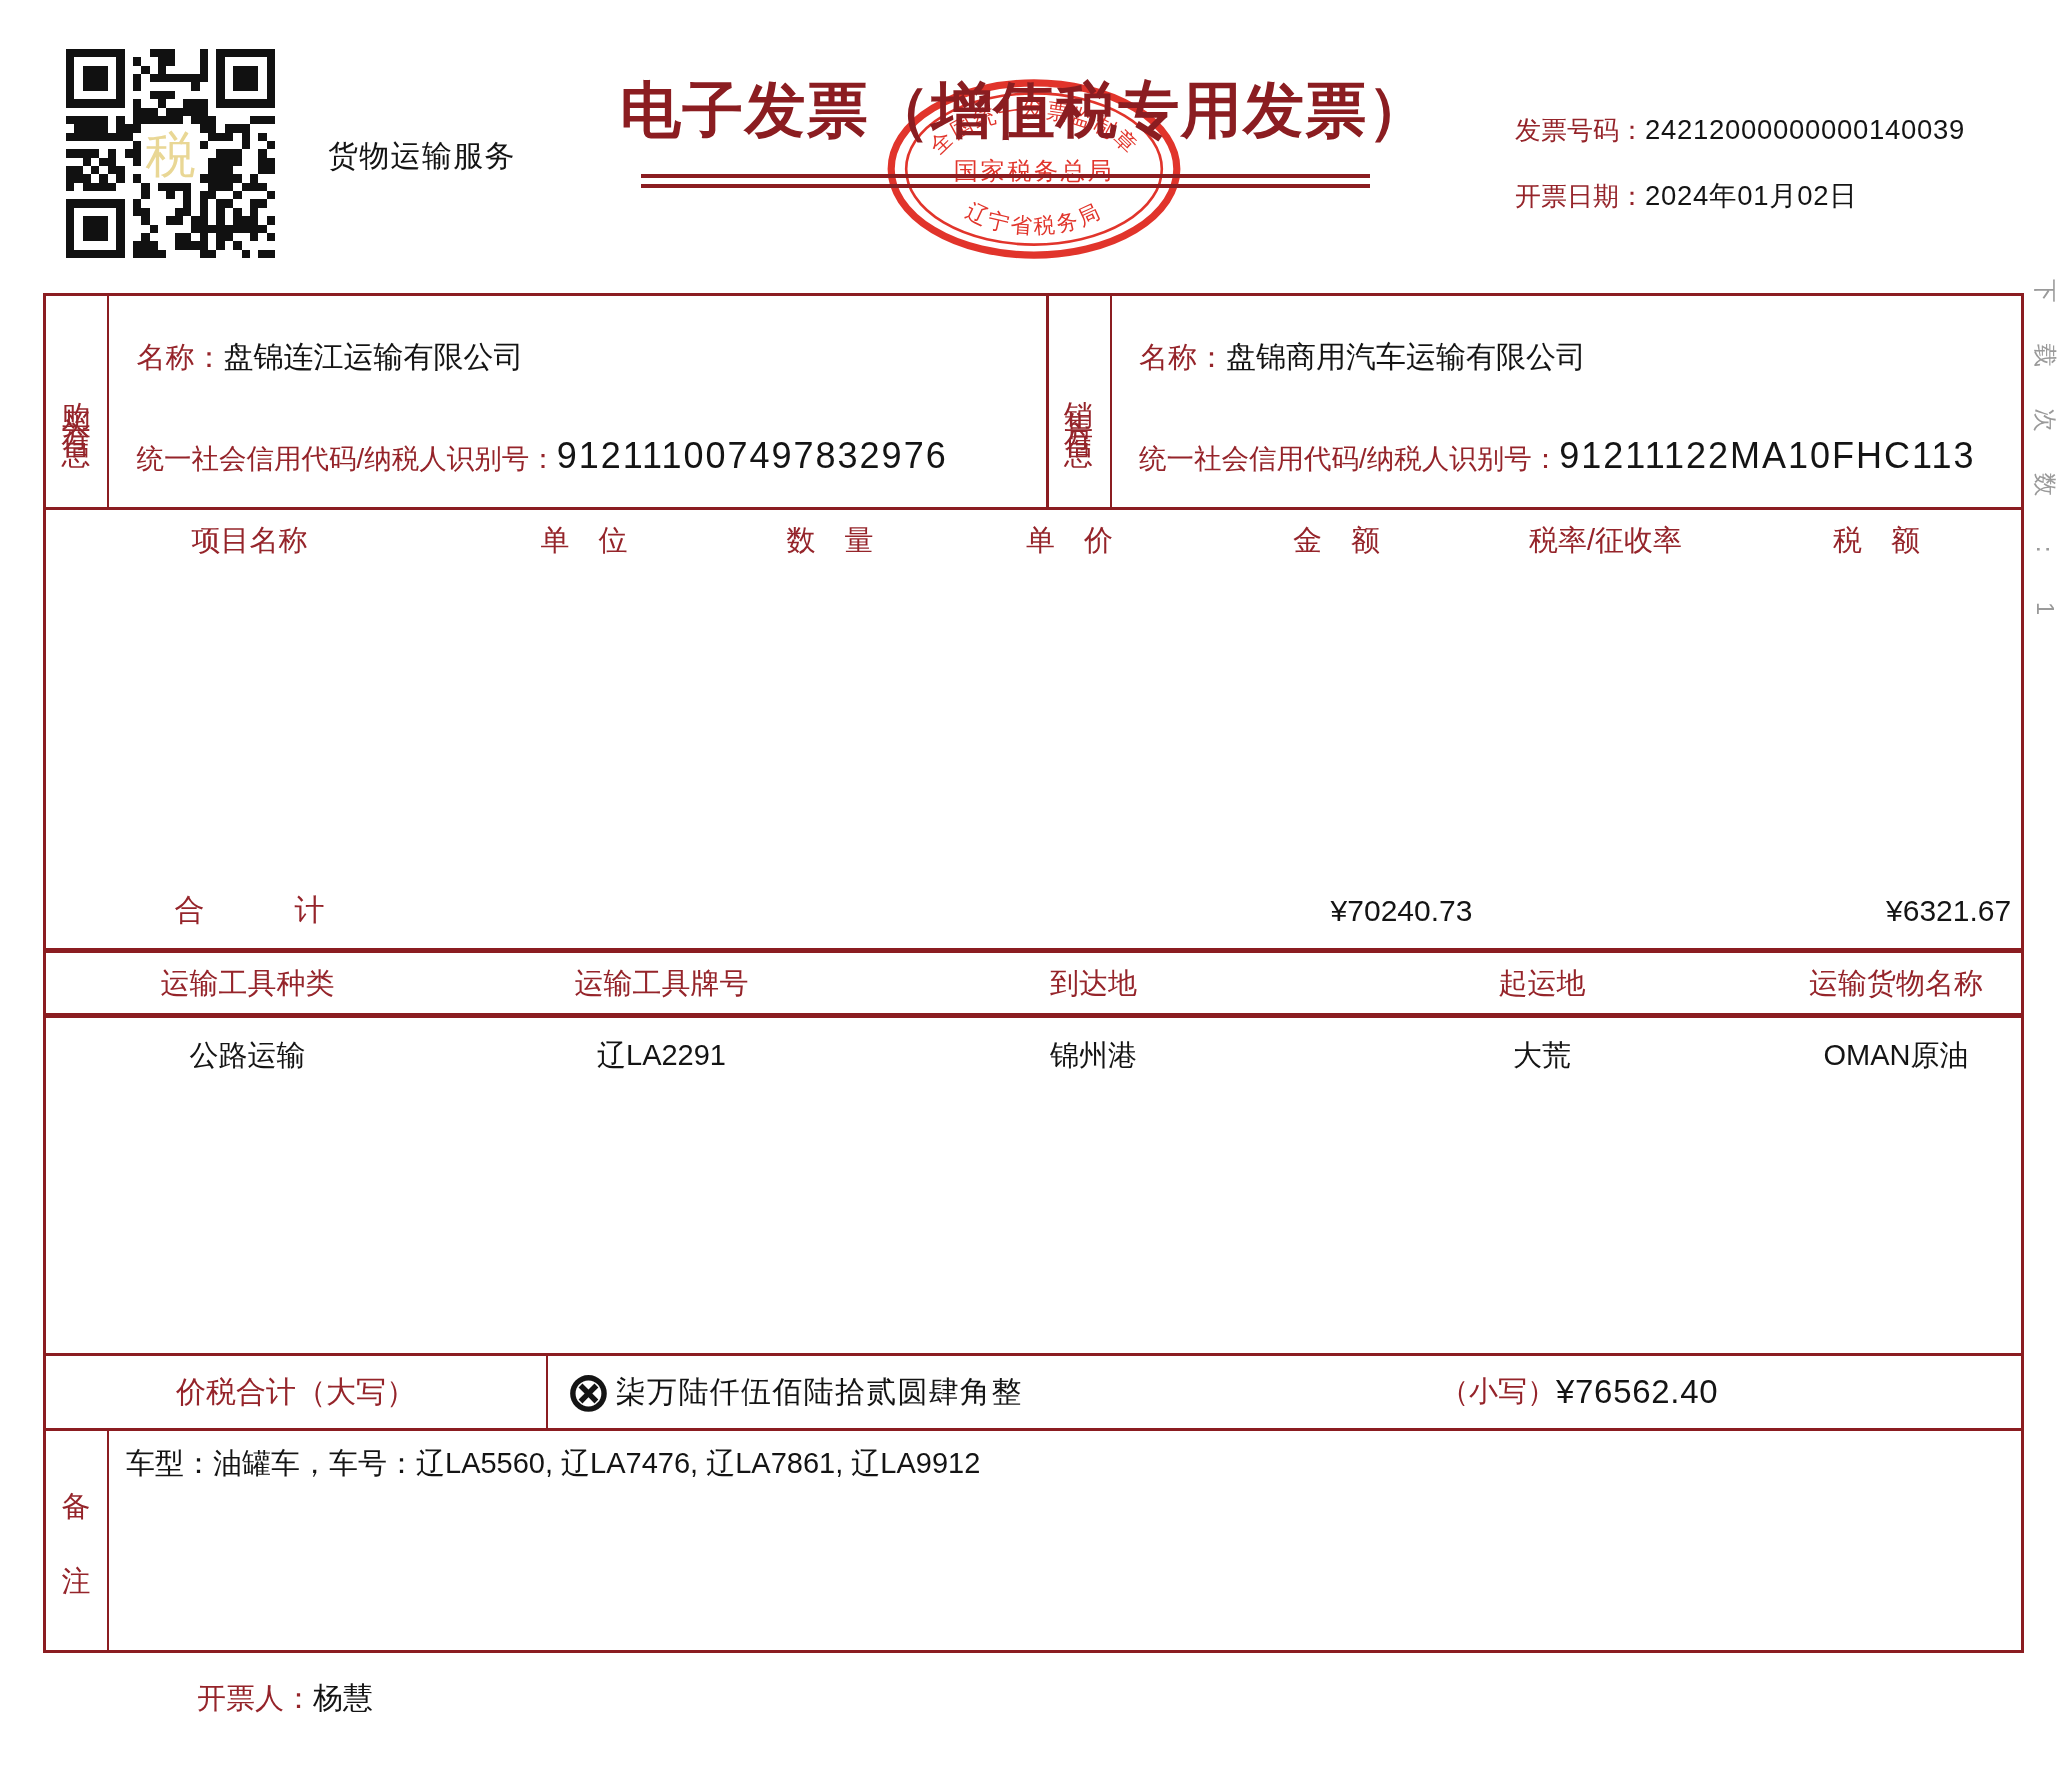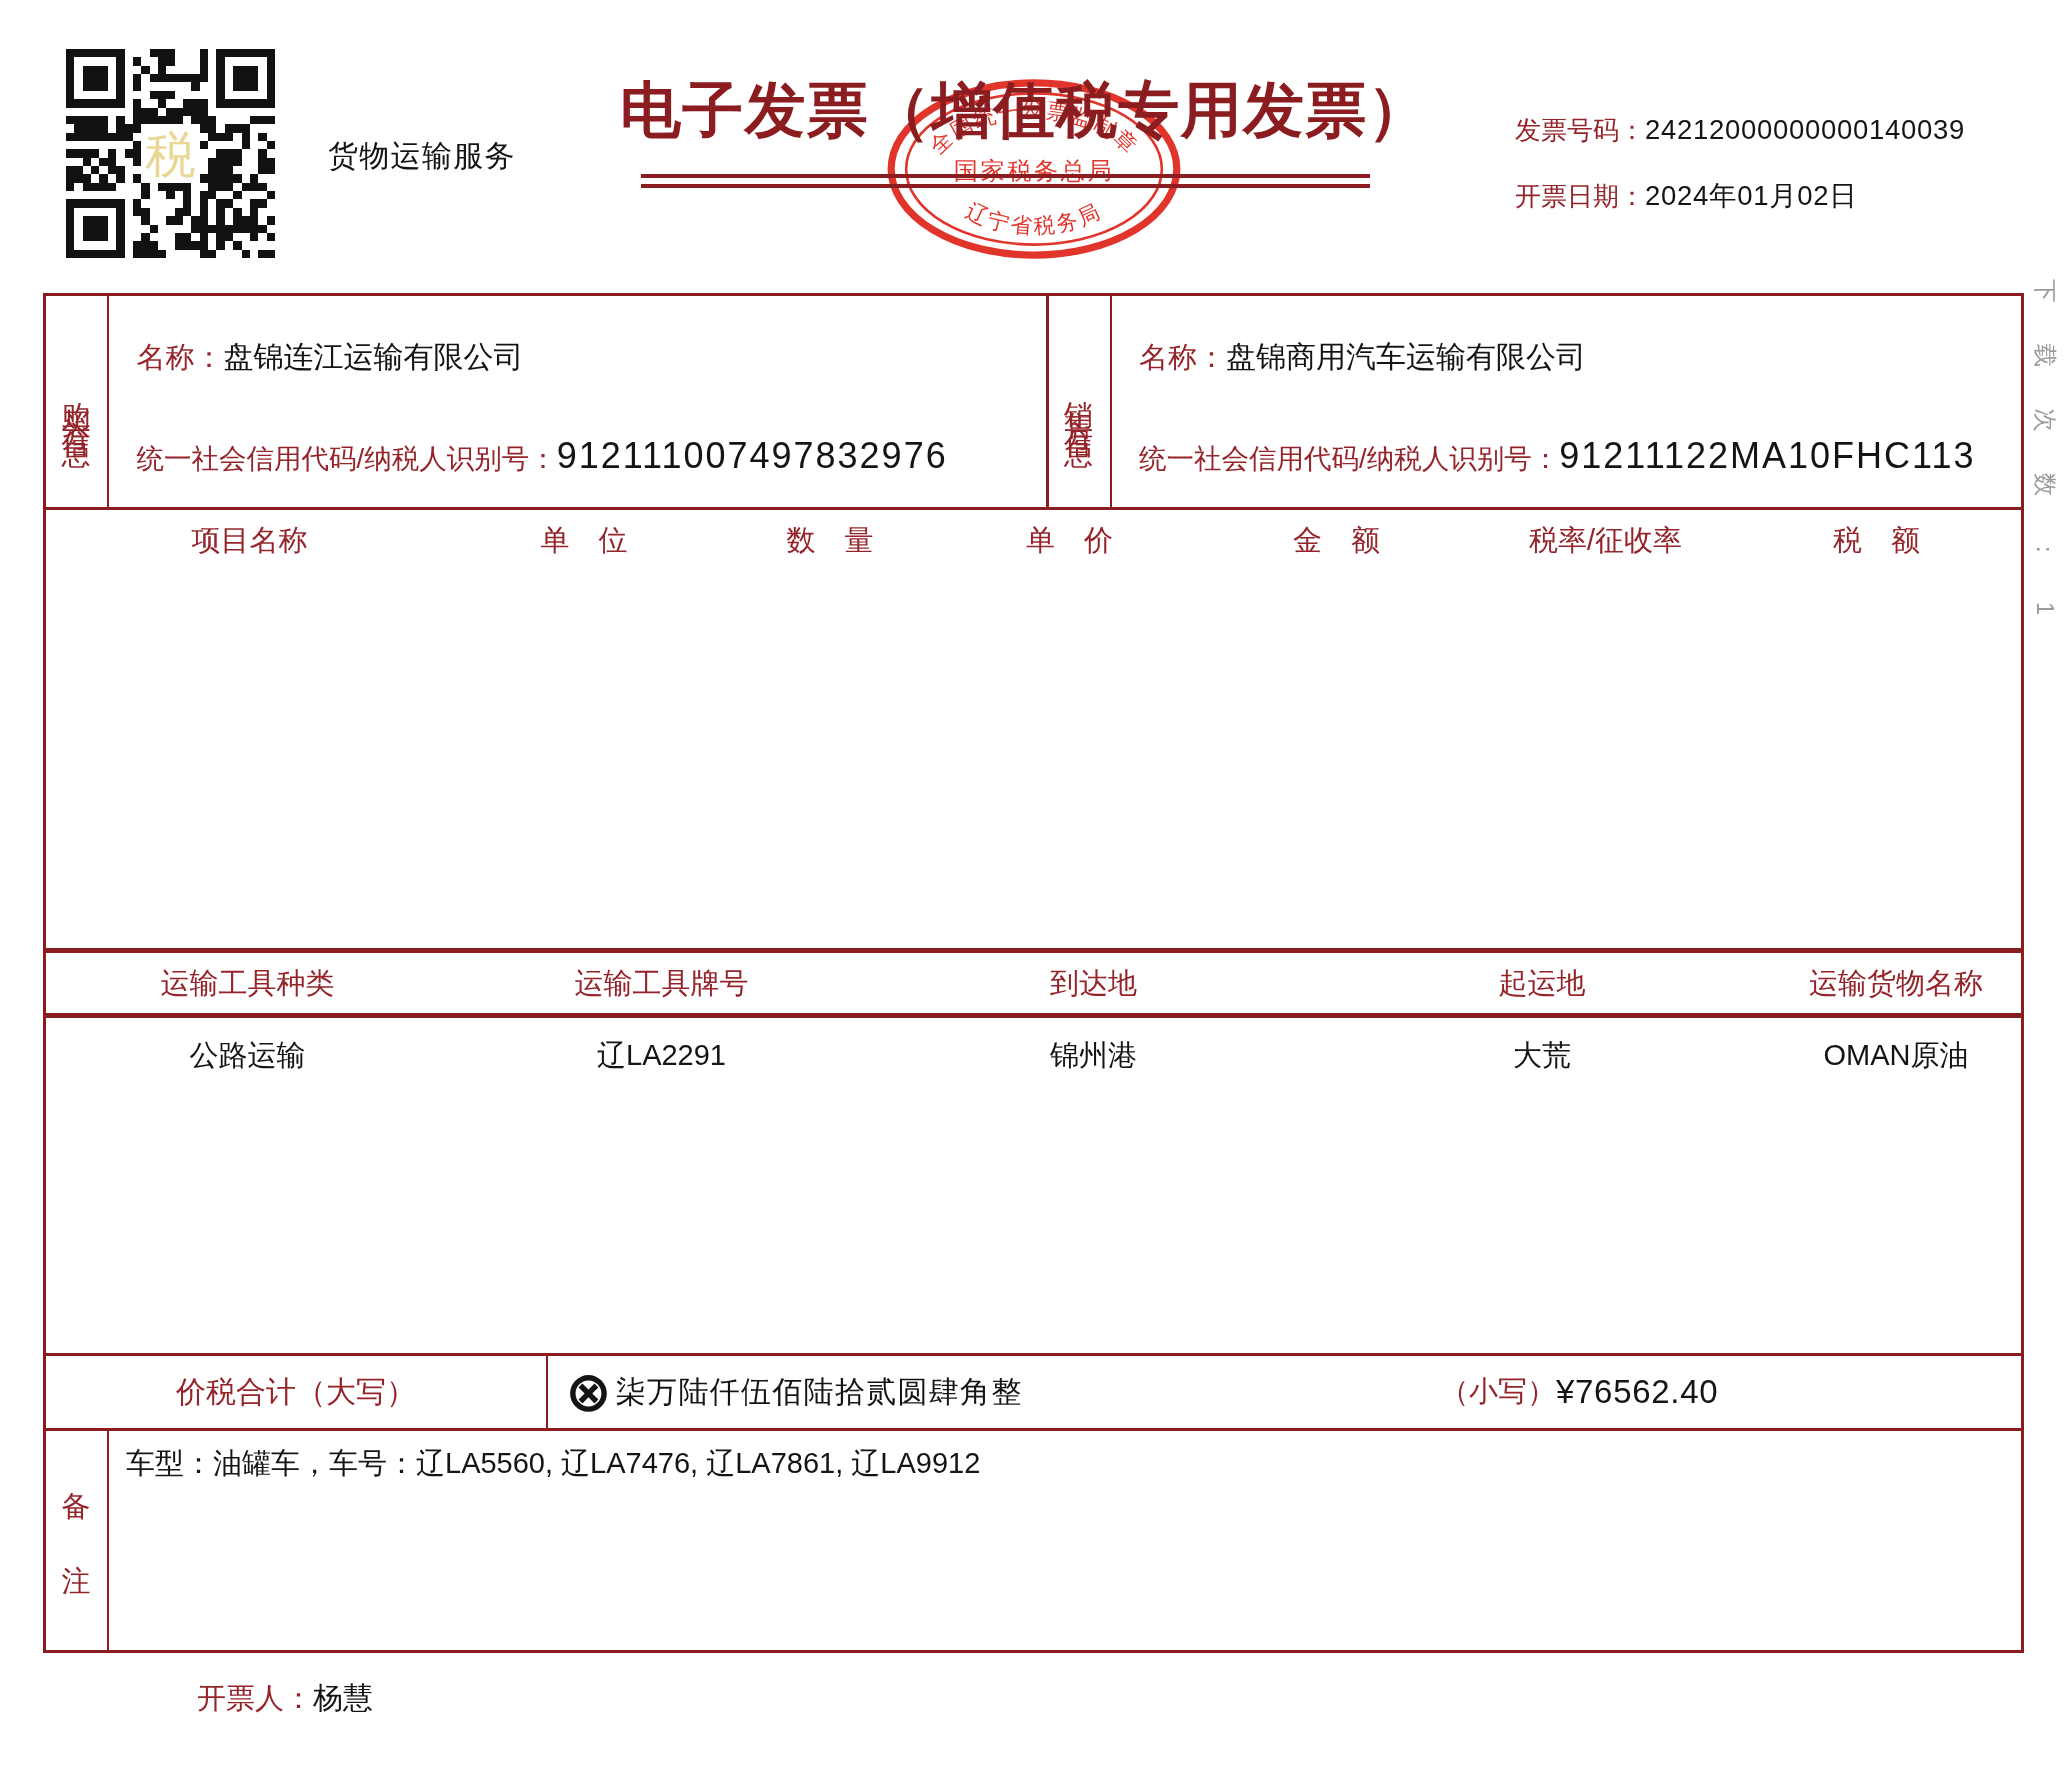--- a/index.html
+++ b/index.html
@@ -398,20 +398,29 @@
     <div class="igrid items-header">
       <span>项目名称</span>
       <span>单　位</span>
       <span>数　量</span>
       <span>单　价</span>
       <span>金　额</span>
       <span>税率/征收率</span>
       <span>税　额</span>
     </div>
     <div class="items-spacer"></div>
+    <div class="igrid total-row">
+      <span class="tlabel">合　　　计</span>
+      <span></span>
+        <span></span>
+        <span></span>
+      <span class="c-right pr10">¥70240.73</span>
+      <span></span>
+      <span class="c-right pr15">¥6321.67</span>
+    </div>
   </div>
 
   <div class="row transport">
     <div class="tgrid trans-header">
       <span>运输工具种类</span>
       <span>运输工具牌号</span>
       <span>到达地</span>
       <span>起运地</span>
       <span>运输货物名称</span>
     </div>

